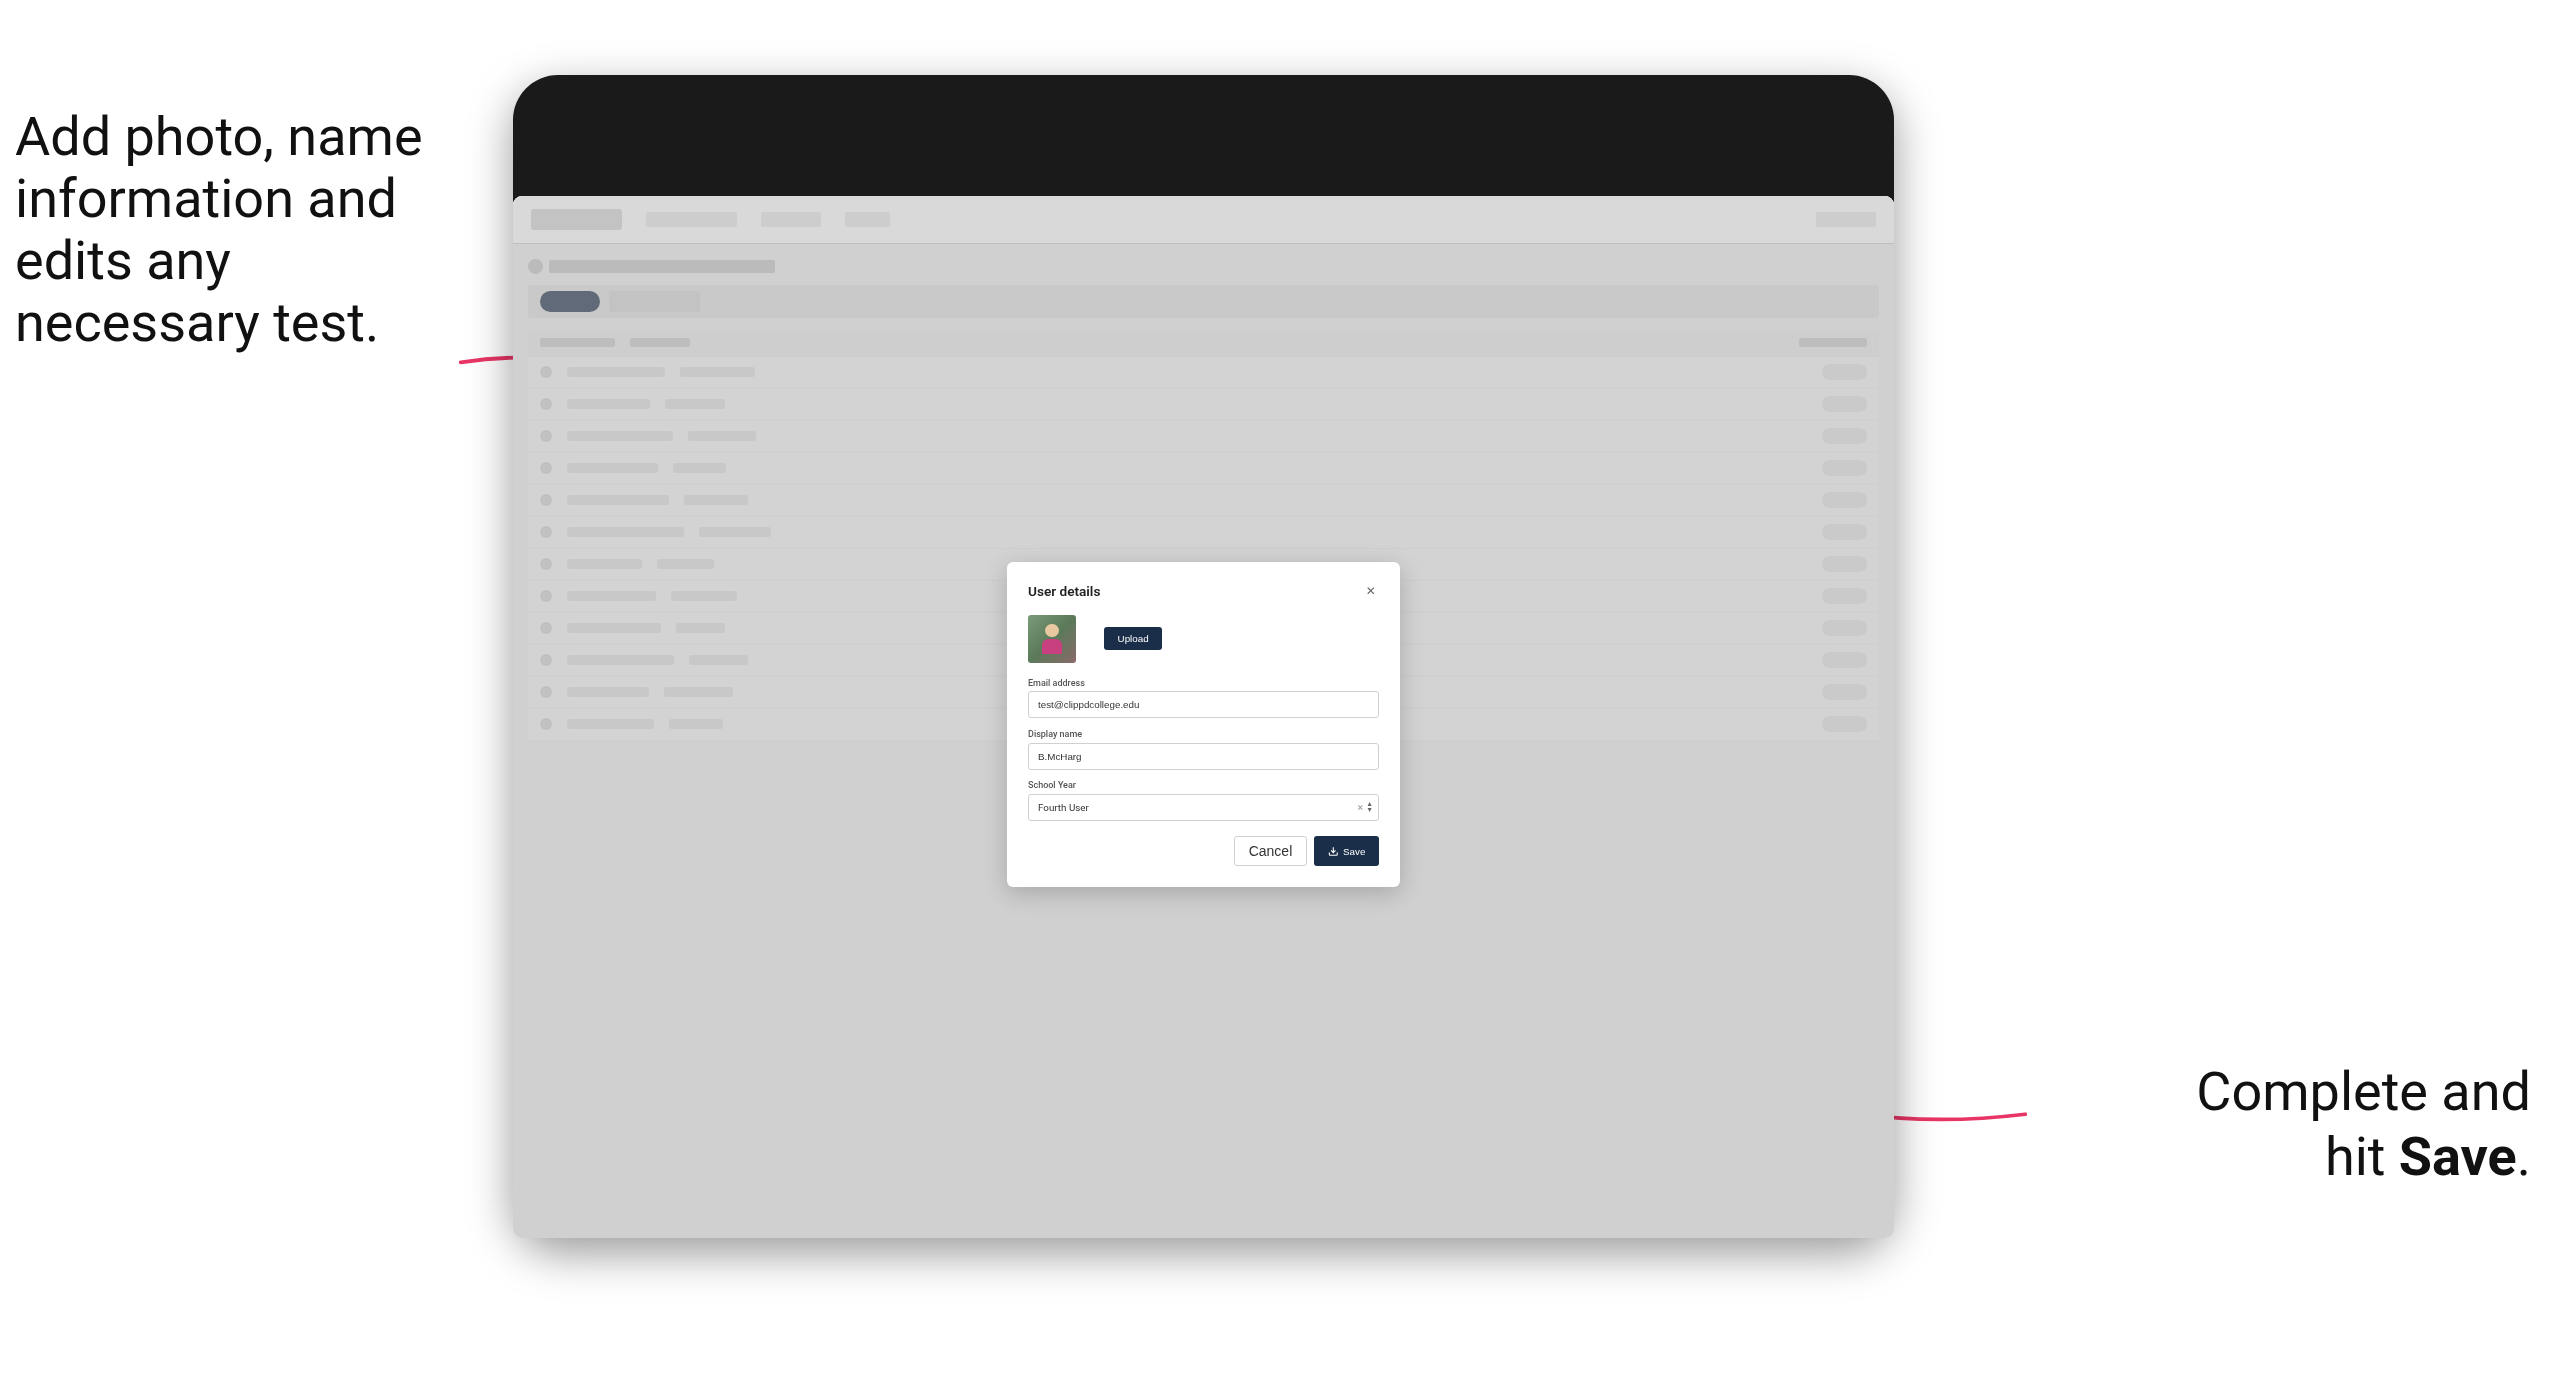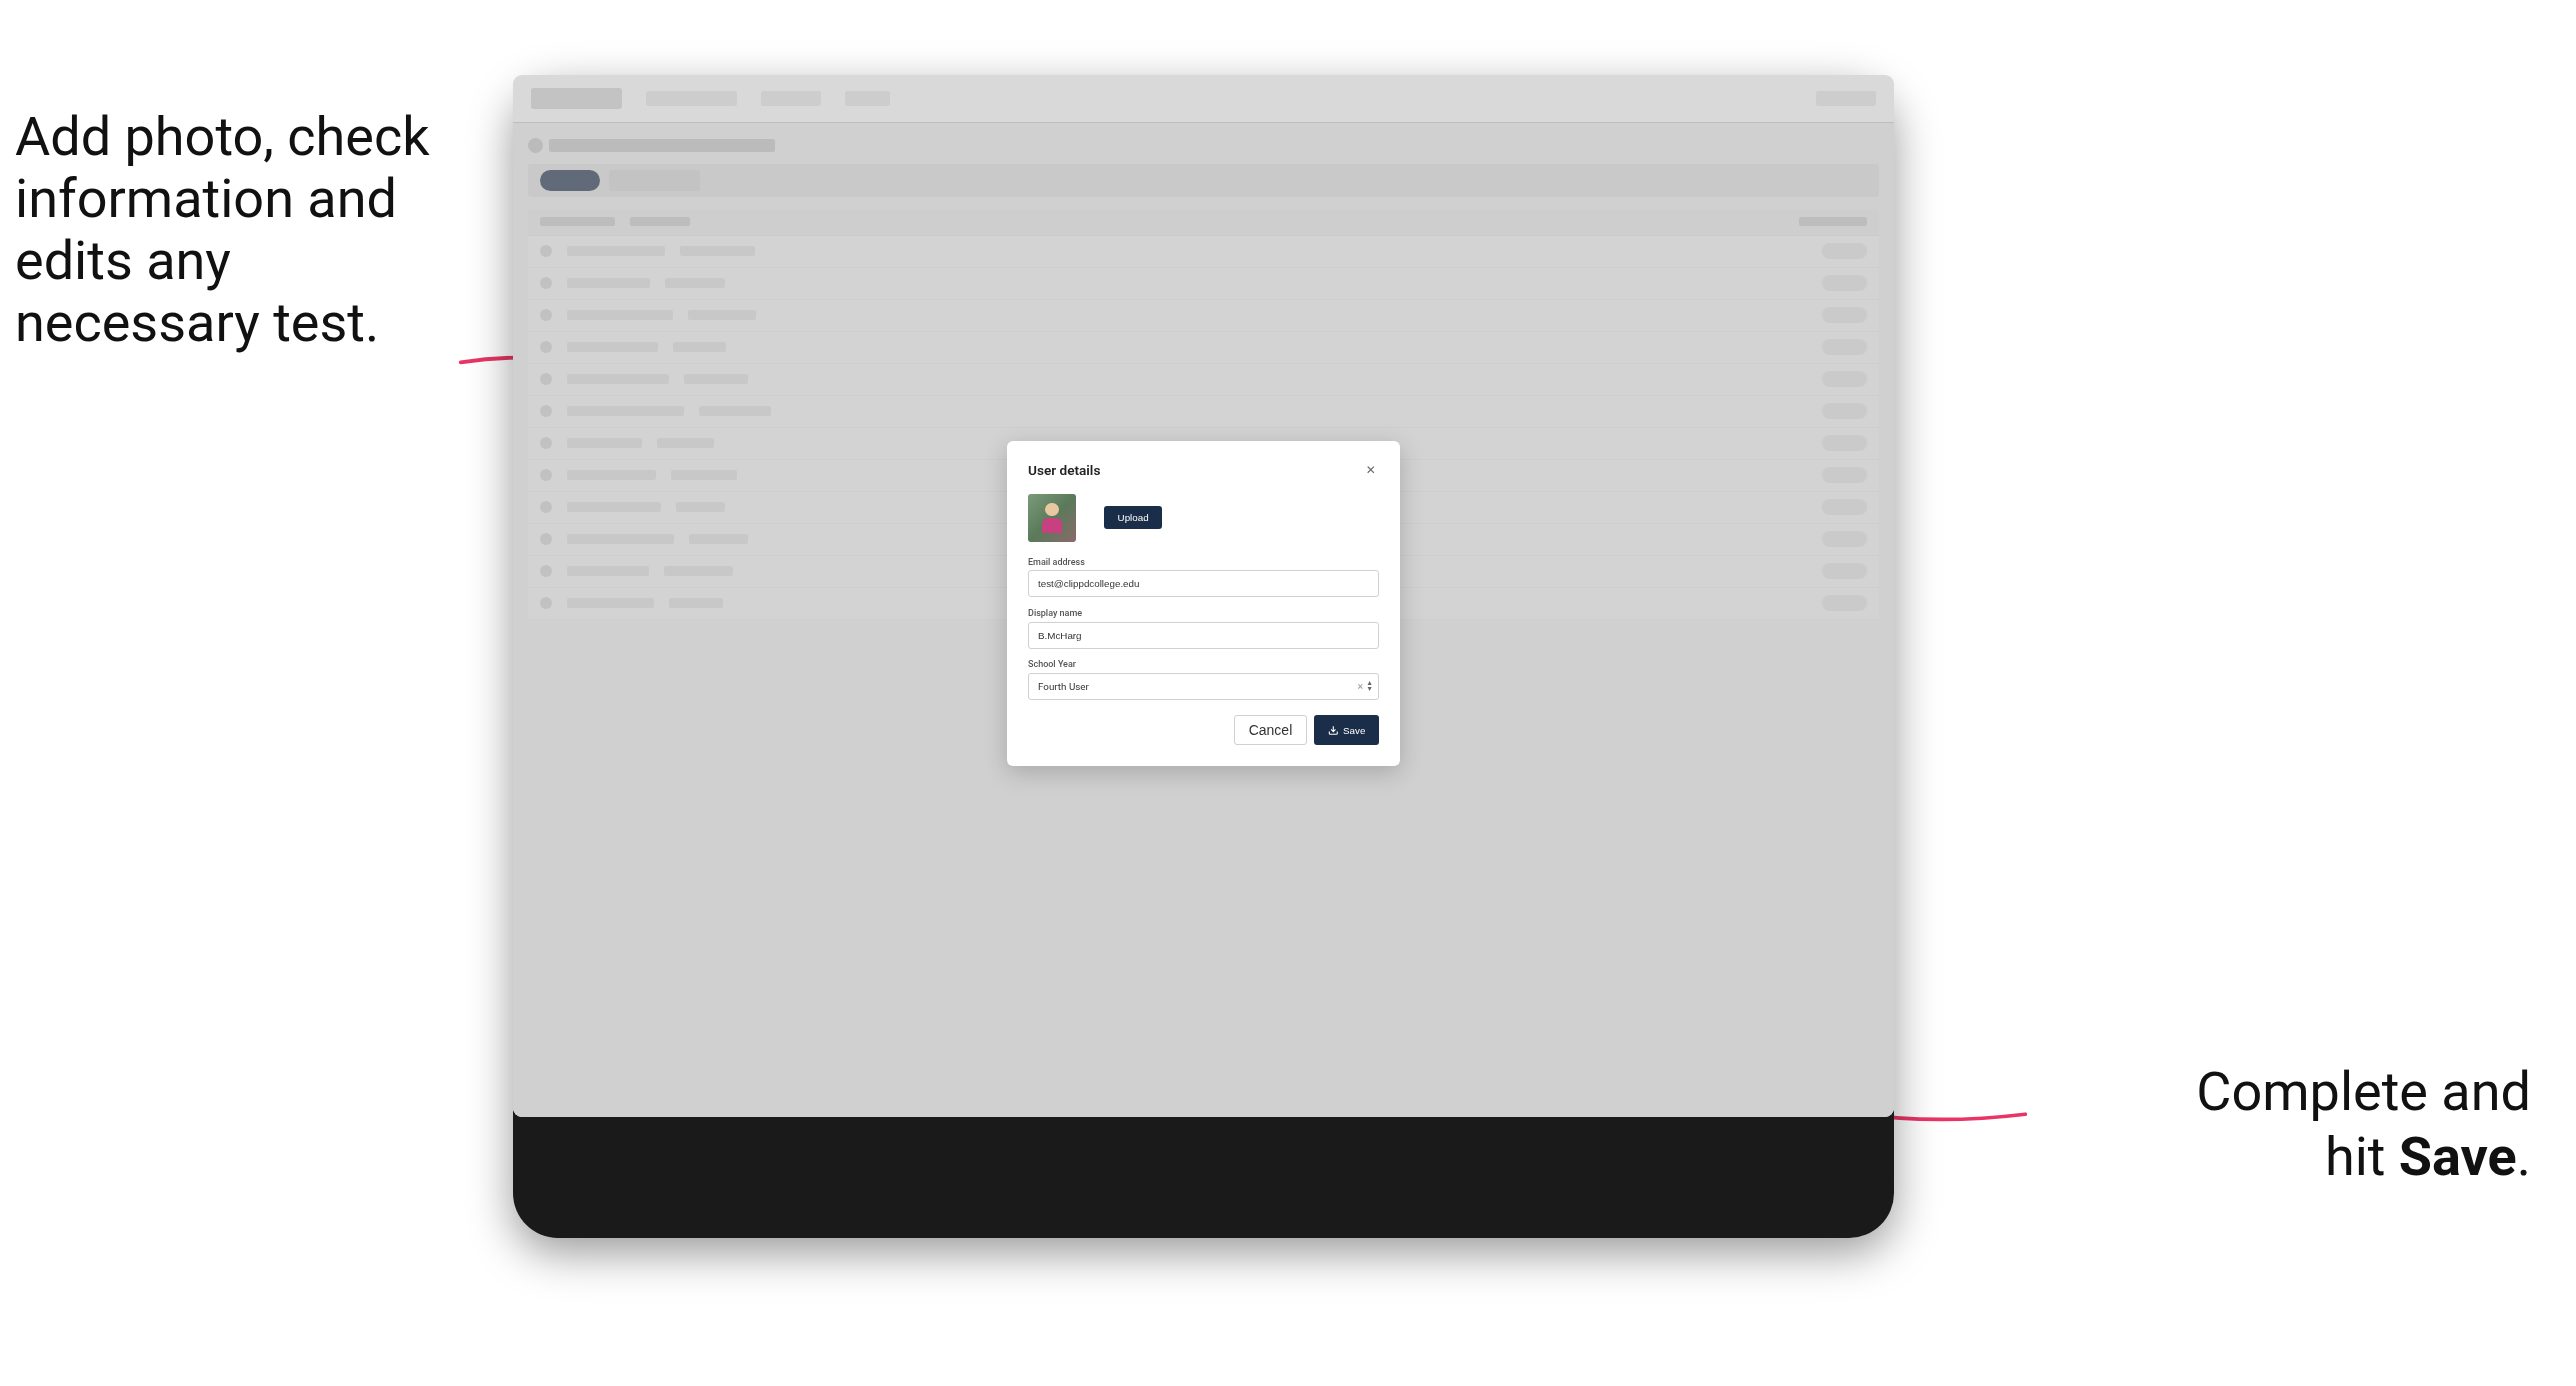--- a/index.html
+++ b/index.html
@@ -42,21 +42,21 @@
     .tablet {
       position: absolute;
       top: 75px;
       left: 513px;
       width: 1381px;
       height: 1163px;
       background: #1a1a1a;
       border-radius: 45px;
       box-shadow: 0 15px 45px rgba(0,0,0,0.4);
       display: flex;
-      align-items: flex-start;
+      align-items: flex-end;
       justify-content: center;
     }
 
     .tablet-screen {
       width: 1434px;
       height: 1042px;
       background: #f0f0f0;
       border-radius: 9px;
       overflow: hidden;
       position: relative;
@@ -380,21 +380,21 @@
 
     
     .bg-rows {
       opacity: 0.5;
     }
   </style>
 </head>
 <body>
 
 <div class="annotation-left">
-  <span>Add photo, check</span><br>
+  <span>Add photo, name</span><br>
   <span>information and</span><br>
   <span>edits any</span><br>
   <span>necessary test.</span>
 </div>
 
 <div class="annotation-right">
   <span>Complete and</span><br>
   <span>hit </span><strong>Save</strong><span>.</span>
 </div>
 

